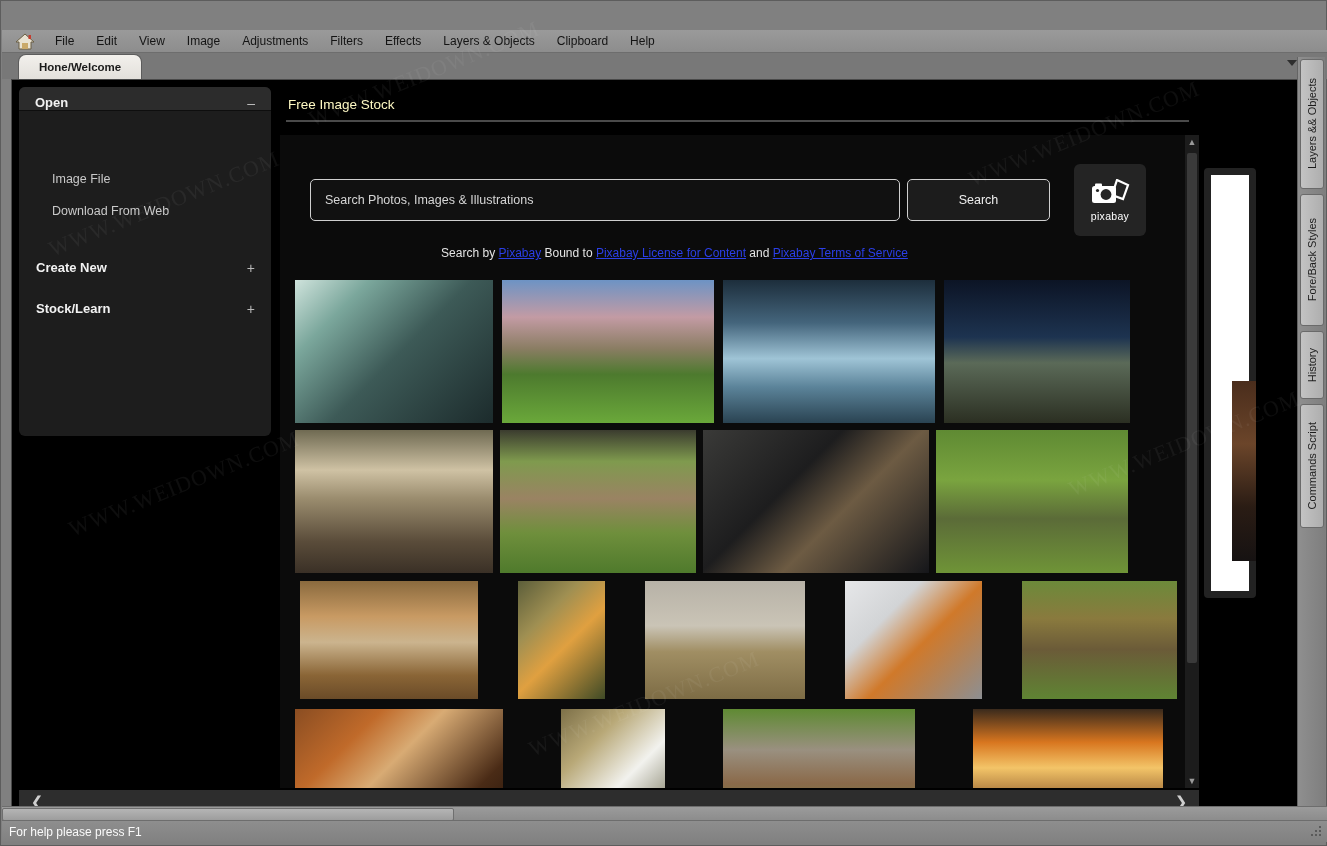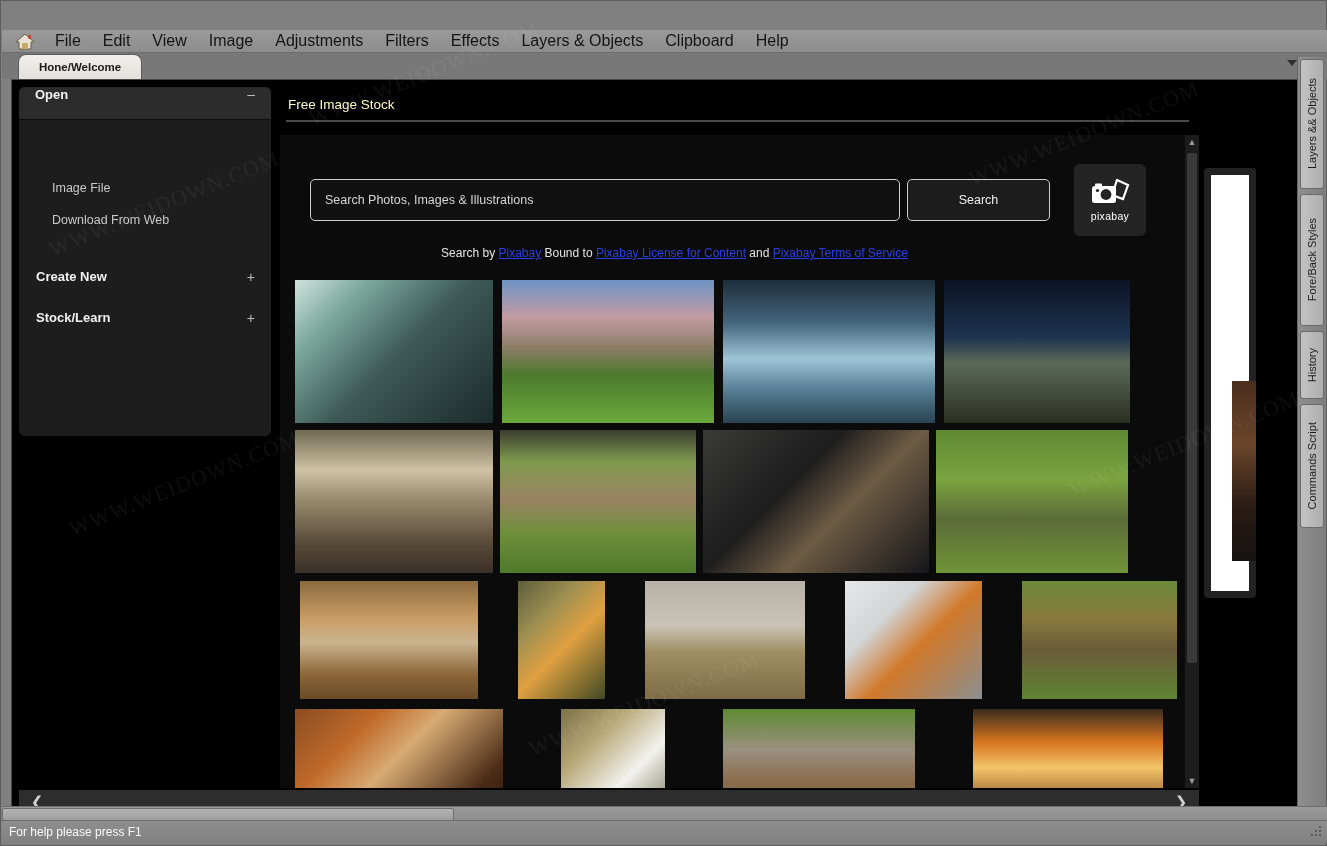--- a/index.html
+++ b/index.html
@@ -36,21 +36,21 @@
   .wbtn .cls { font-size:15px; font-weight:bold; line-height:1; }
 
   
   .menubar {
     position:absolute; left:1px; top:29px; width:1325px; height:23px;
     background:linear-gradient(180deg,#9a9a9a 0%,#8d8d8d 100%);
     display:flex; align-items:center; border-bottom:1px solid #6d6d6d;
   }
   .home-ico { width:22px; height:19px; margin-left:12px; margin-right:8px; position:relative; }
   .home-ico svg { display:block; }
-  .menu-item { font-size:16px; color:#141414; padding:20px 11px; cursor:default; white-space:nowrap;}
+  .menu-item { font-size:12px; color:#141414; padding:20px 11px; cursor:default; white-space:nowrap;}
 
   
   .tabstrip {
     position:absolute; left:1px; top:52px; width:1325px; height:26px;
     background:#787878;
   }
   .doc-tab {
     position:absolute; left:17px; top:2px; height:24px; padding:0 20px;
     background:linear-gradient(180deg,#f2f0ec 0%,#e3e0db 100%);
     border-radius:7px 7px 0 0; display:flex; align-items:center;
@@ -64,21 +64,21 @@
 
   
   .workspace {
     position:absolute; left:10px; top:78px; width:1287px; height:738px;
     background:#000; border:1px solid #4a4a4a;
   }
 
   
   .leftpanel { position:absolute; left:7px; top:7px; width:252px; height:349px;
     background:#1d1d1d; border-radius:6px; overflow:hidden; }
-  .panel-head { height:33px; background:#2c2c2c; display:flex; align-items:flex-start;
+  .panel-head { height:24px; background:#2c2c2c; display:flex; align-items:flex-end;
                 padding:0 16px; border-bottom:1px solid #0e0e0e; }
   .panel-head .ttl { font-size:13px; font-weight:bold; color:#f2f2f2; }
   .panel-head .tog { margin-left:auto; color:#b9b9b9; font-size:14px; line-height:1; }
   .panel-body { padding:14px 0 0 0;margin-top:38px; }
   .side-link { font-size:12.5px; color:#c9c9c9; padding:9px 0 9px 33px; cursor:default; }
   .sect { display:flex; align-items:center; padding:13px 16px 13px 17px; }
   .sect .lbl { font-size:13px; font-weight:bold; color:#f2f2f2; }
   .sect .plus { margin-left:auto; color:#b9b9b9; font-size:14px; line-height:1; }
 
   

